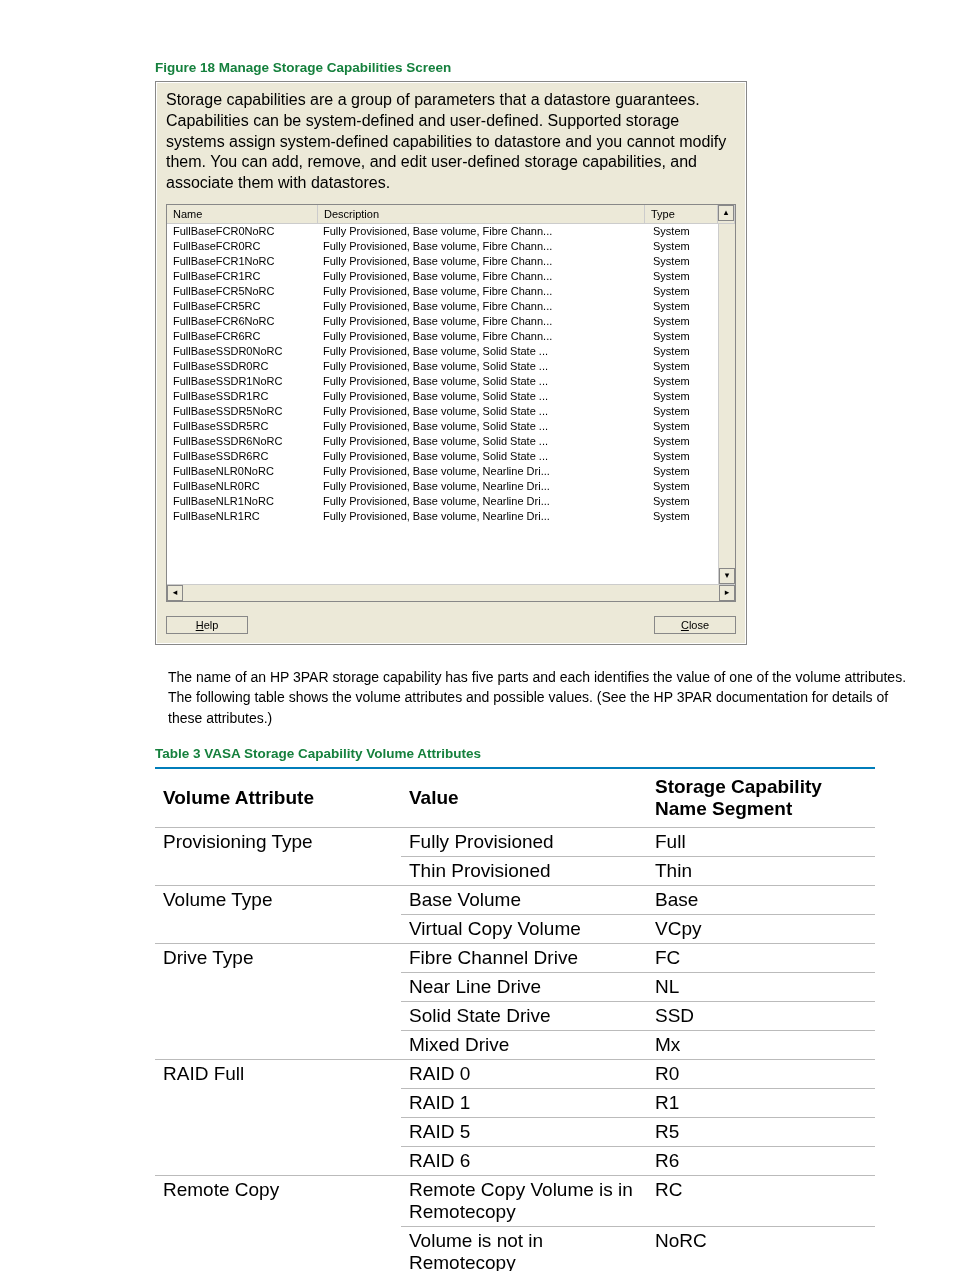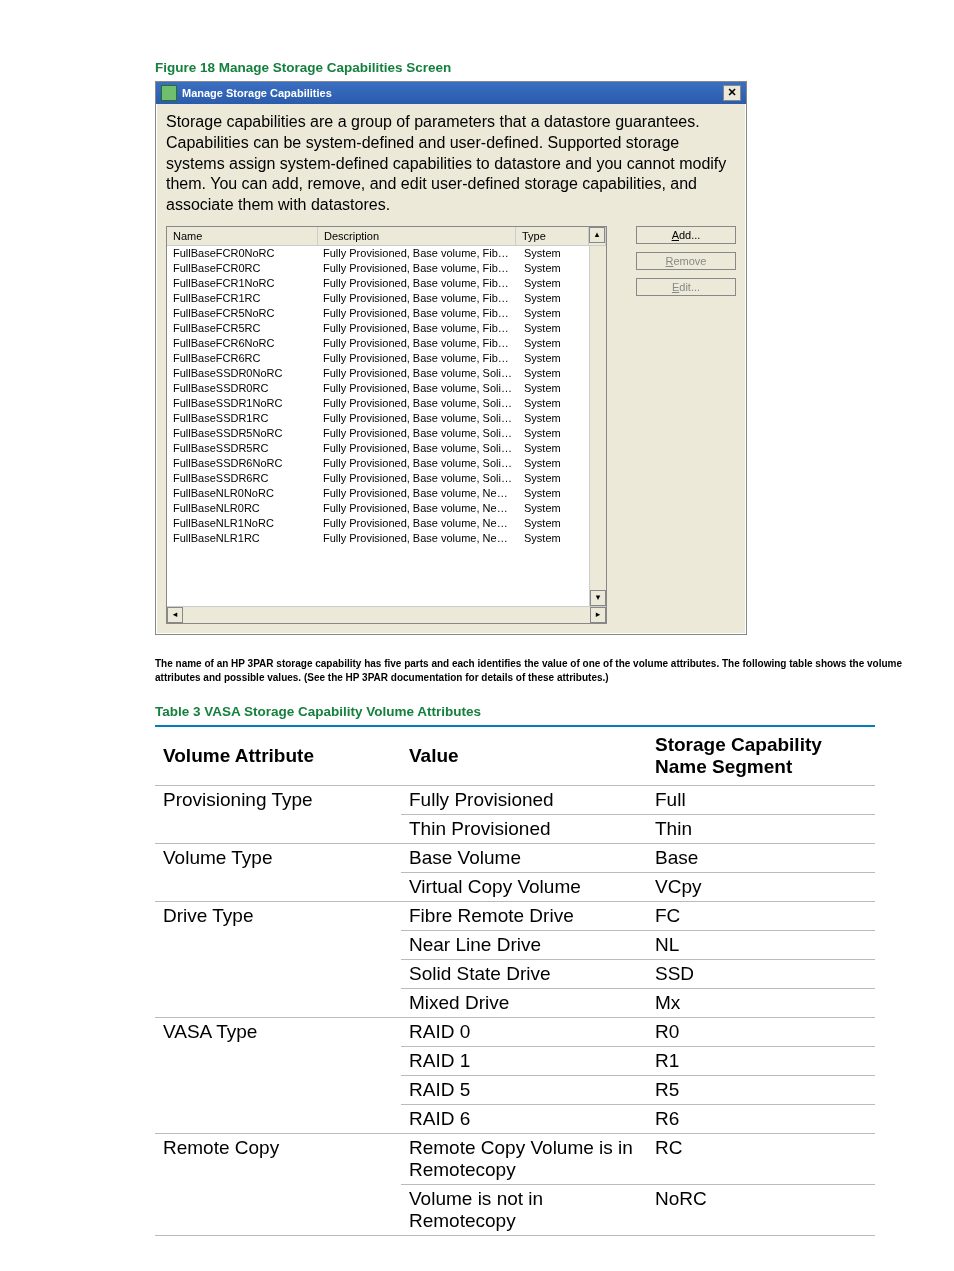--- a/index.html
+++ b/index.html
@@ -151,25 +151,24 @@
     cursor: default;
   }
   .winbtn.disabled { color: #888; }
   .bottom-buttons {
     margin-top: 14px;
     display: flex;
     justify-content: space-between;
   }
   .bottom-buttons .winbtn { width: 80px; }
   .body-text {
-    margin: 22px 0 18px 0;
-    font-size: 10px;
+    margin: 22px 0 18px 13px;
+    font-size: 14px;
     line-height: 1.45;
     max-width: 760px;
-    font-weight: bold;
   }
   .attr-table {
     border-collapse: collapse;
     width: 720px;
     border-top: 2px solid #007dba;
     font-size: 19px;
     margin-top: 4px;
   }
   .attr-table th {
     text-align: left;
@@ -193,27 +192,20 @@
     max-width: 760px;
   }
   .u { text-decoration: underline; }
 </style>
 </head>
 <body>
 
 <div class="figure-title">Figure 18 Manage Storage Capabilities Screen</div>
 
 <div class="dialog">
-  <div class="titlebar">
-    <div class="titlebar-left">
-      <span class="titlebar-icon"></span>
-      <span>Manage Storage Capabilities</span>
-    </div>
-    <div class="close-box">✕</div>
-  </div>
   <div class="dialog-body">
     <div class="intro">Storage capabilities are a group of parameters that a datastore guarantees. Capabilities can be system-defined and user-defined. Supported storage systems assign system-defined capabilities to datastore and you cannot modify them. You can add, remove, and edit user-defined storage capabilities, and associate them with datastores.</div>
     <div class="listview-and-buttons">
       <div class="listview">
         <div class="lv-header">
           <div class="col-name">Name</div>
           <div class="col-desc">Description</div>
           <div class="col-type">Type</div>
           <div class="col-scroll">
               <div class="sbtn">▴</div>
@@ -325,25 +317,24 @@
           <div class="vscroll">
             <div></div>
             <div class="sbtn">▾</div>
           </div>
         </div>
         <div class="hscroll">
           <div class="sbtn">◂</div>
           <div class="sbtn">▸</div>
         </div>
       </div>
-      <div class="side-buttons">
-        <div class="winbtn"><span class="u">A</span><span>dd...</span></div>
-        <div class="winbtn disabled"><span class="u">R</span>emove</div>
-        <div class="winbtn disabled"><span class="u">E</span>dit...</div>
-      </div>
+    </div>
+    <div class="bottom-buttons">
+      <div class="winbtn"><span class="u">H</span>elp</div>
+      <div class="winbtn"><span class="u">C</span>lose</div>
     </div>
   </div>
 </div>
 
 <div class="body-text">The name of an HP 3PAR storage capability has five parts and each identifies the value of one of the volume attributes. The following table shows the volume attributes and possible values. (See the HP 3PAR documentation for details of these attributes.)</div>
 
 <div class="table-title">Table 3 VASA Storage Capability Volume Attributes</div>
 
 <table class="attr-table">
   <thead>
@@ -367,37 +358,37 @@
         <td class="attr-name" rowspan="2">Volume Type</td>
         <td class="value-col">Base Volume</td>
         <td>Base</td>
       </tr>
       <tr>
         <td class="value-col">Virtual Copy Volume</td>
         <td>VCpy</td>
       </tr>
       <tr>
         <td class="attr-name" rowspan="4">Drive Type</td>
-        <td class="value-col">Fibre Remote Drive</td>
+        <td class="value-col">Fibre Channel Drive</td>
         <td>FC</td>
       </tr>
       <tr>
         <td class="value-col">Near Line Drive</td>
         <td>NL</td>
       </tr>
       <tr>
         <td class="value-col">Solid State Drive</td>
         <td>SSD</td>
       </tr>
       <tr>
         <td class="value-col">Mixed Drive</td>
         <td>Mx</td>
       </tr>
       <tr>
-        <td class="attr-name" rowspan="4">VASA Type</td>
+        <td class="attr-name" rowspan="4">RAID Full</td>
         <td class="value-col">RAID 0</td>
         <td>R0</td>
       </tr>
       <tr>
         <td class="value-col">RAID 1</td>
         <td>R1</td>
       </tr>
       <tr>
         <td class="value-col">RAID 5</td>
         <td>R5</td>

